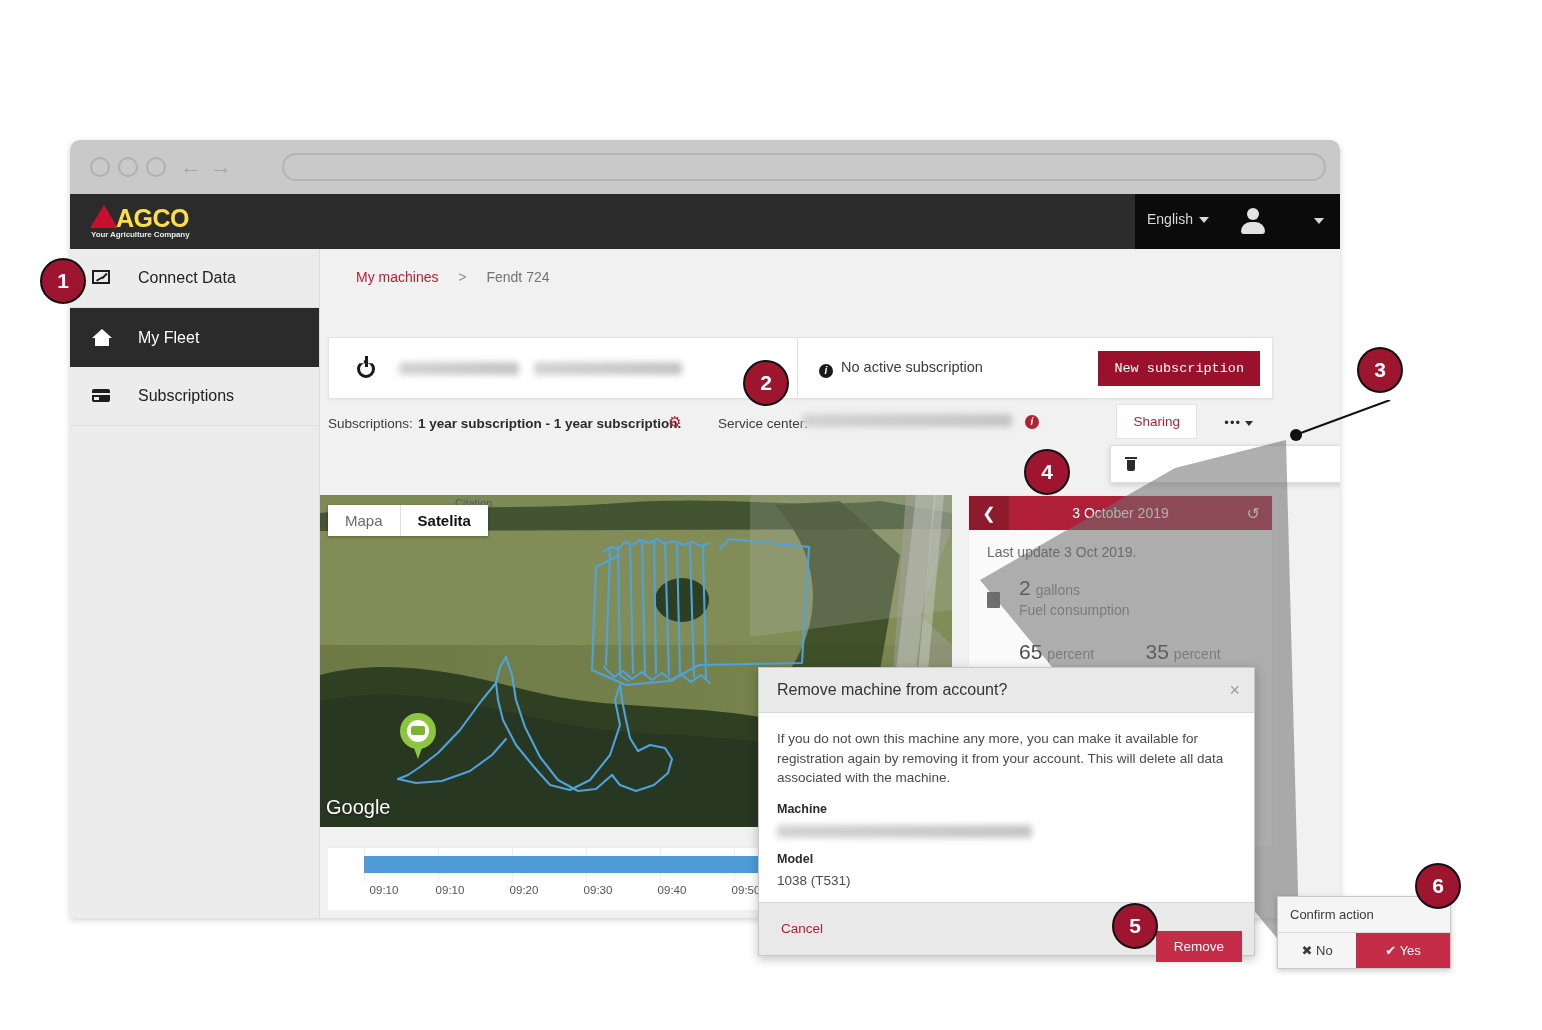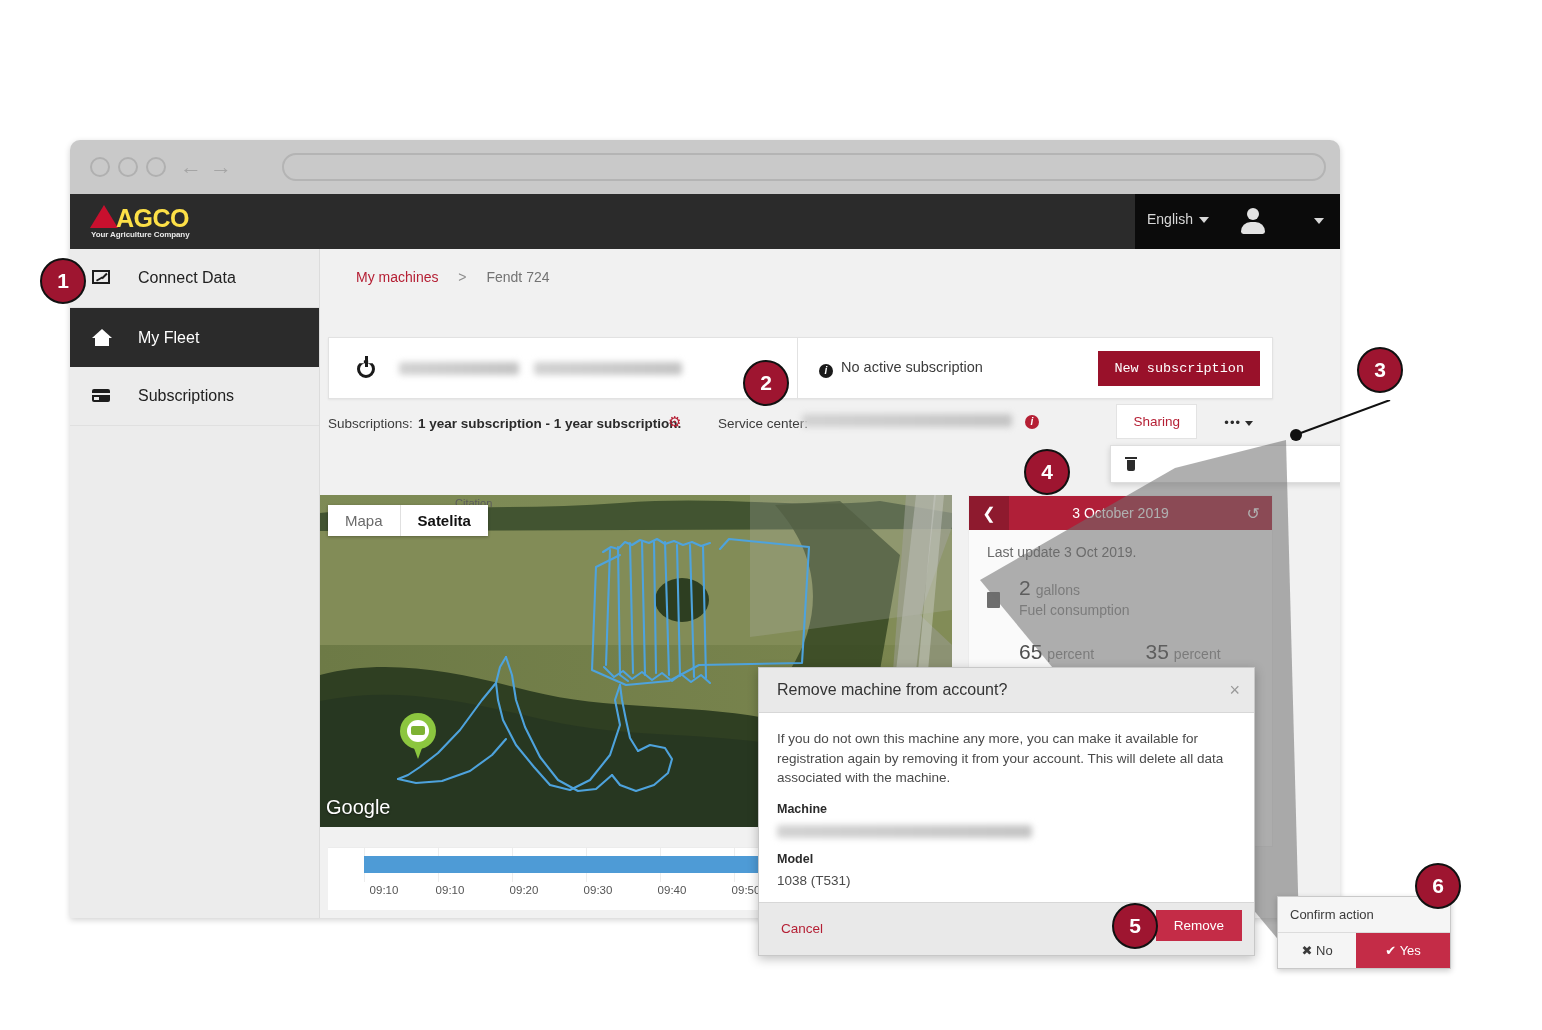--- a/index.html
+++ b/index.html
@@ -694,21 +694,21 @@
   }
   .btn-cancel {
     position: absolute;
     left: 22px; top: 18px;
     font-size: 13.5px;
     color: #b51f34;
     cursor: pointer;
   }
   .btn-remove {
     position: absolute;
-    right: 12px; top: 7px;
+    right: 12px; top: 28px;
     background: #c42c47;
     color: #ffffff;
     border: none;
     font-size: 13.5px;
     padding: 8px 18px;
     cursor: pointer;
     font-family: inherit;
   }
 
   

